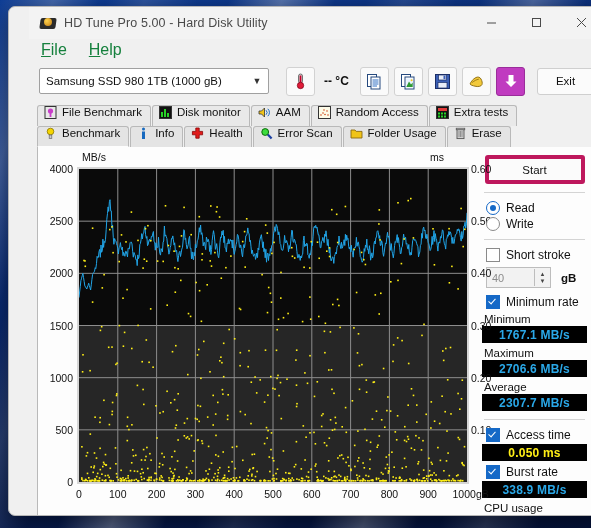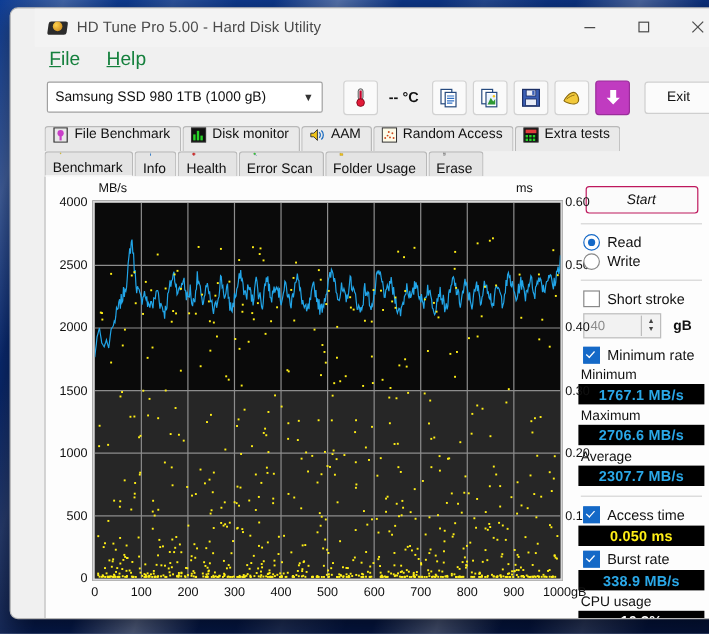--- a/index.html
+++ b/index.html
@@ -56,39 +56,39 @@
   .tbar-spacer{flex:1;}
   .tbtn.magenta{border:1px solid #9a2d9a;background:#c03bc0;}
   .exitbtn{width:55px;height:25px;border:1px solid #cfcfcf;background:#fbfbfb;border-radius:3px;
     font-size:11.5px;color:#111;display:flex;align-items:center;justify-content:center;margin-left:12px;}
   
   .tabzone{margin:4px 8px 0 8px;}
   .tabrow{display:flex;height:21px;}
   .tab{display:flex;align-items:flex-start;gap:5px;padding:0 8px 0 6px;font-size:11.5px;color:#111;
     background:#e9e9e9;border:1px solid #b9b9b9;border-bottom:none;border-radius:3px 3px 0 0;
     margin-right:1px;position:relative;}
-  .tabrow.second .tab{background:#e4e4e4;flex-direction:column;}
+  .tabrow.second .tab{background:#e4e4e4;}
   .tab.active{background:#fdfdfd;border-bottom:1px solid #fdfdfd;z-index:3;}
   .tab .ti{width:13px;height:13px;display:block;}
   
   .panel{margin:0 8px 8px 8px;background:#fdfdfd;border:1px solid #b9b9b9;border-top:none;
     height:calc(100% - 125px);display:flex;position:relative;}
   .chartpane{position:relative;width:438px;}
   .sidepane{flex:1;padding:6px 8px 0 6px;}
   
   .plot{position:absolute;left:39px;top:20px;width:388px;height:313px;background:#0a0a0a;
     border:2px solid #d6d6d6;box-sizing:content-box;}
   .ylabel{position:absolute;left:44px;top:4px;font-size:10.5px;color:#111;}
   .mslabel{position:absolute;left:392px;top:4px;font-size:10.5px;color:#111;}
   .ytick{position:absolute;right:0;font-size:10.5px;color:#111;transform:translateY(-50%);}
   .ytickR{position:absolute;left:0;font-size:10.5px;color:#111;transform:translateY(-50%);}
   .xtick{position:absolute;top:0;font-size:10.5px;color:#111;transform:translateX(-50%);}
   
-  .startbtn{width:92px;height:21px;margin:2px auto 0 auto;border:1px solid #be185d;background:#fbfbfb;
-    border-radius:3px;font-size:11.5px;display:flex;align-items:center;justify-content:center;color:#111;font-style:italic;}
+  .startbtn{width:92px;height:21px;margin:2px auto 0 auto;border:4px solid #be185d;background:#fbfbfb;
+    border-radius:3px;font-size:11.5px;display:flex;align-items:center;justify-content:center;color:#111;}
   .hr{height:1px;background:#d4d4d4;margin:8px 2px;}
   .optrow{display:flex;align-items:flex-end;gap:6px;font-size:12px;color:#111;margin:2px 0 0 4px;}
   .radio{width:12px;height:12px;border-radius:50%;border:1px solid #8a8a8a;background:#fff;
     display:inline-block;position:relative;flex:none;}
   .radio.on{border-color:#1569c7;}
   .radio.on:after{content:"";position:absolute;left:2.5px;top:2.5px;width:6px;height:6px;border-radius:50%;background:#1569c7;}
   .cb{width:12px;height:12px;border:1px solid #8a8a8a;background:#fff;display:inline-block;flex:none;}
   .cb.on{background:#1569c7;border-color:#1569c7;position:relative;}
   .cb.on:after{content:"";position:absolute;left:3px;top:.5px;width:3px;height:6px;
     border:solid #fff;border-width:0 1.6px 1.6px 0;transform:rotate(42deg);}

